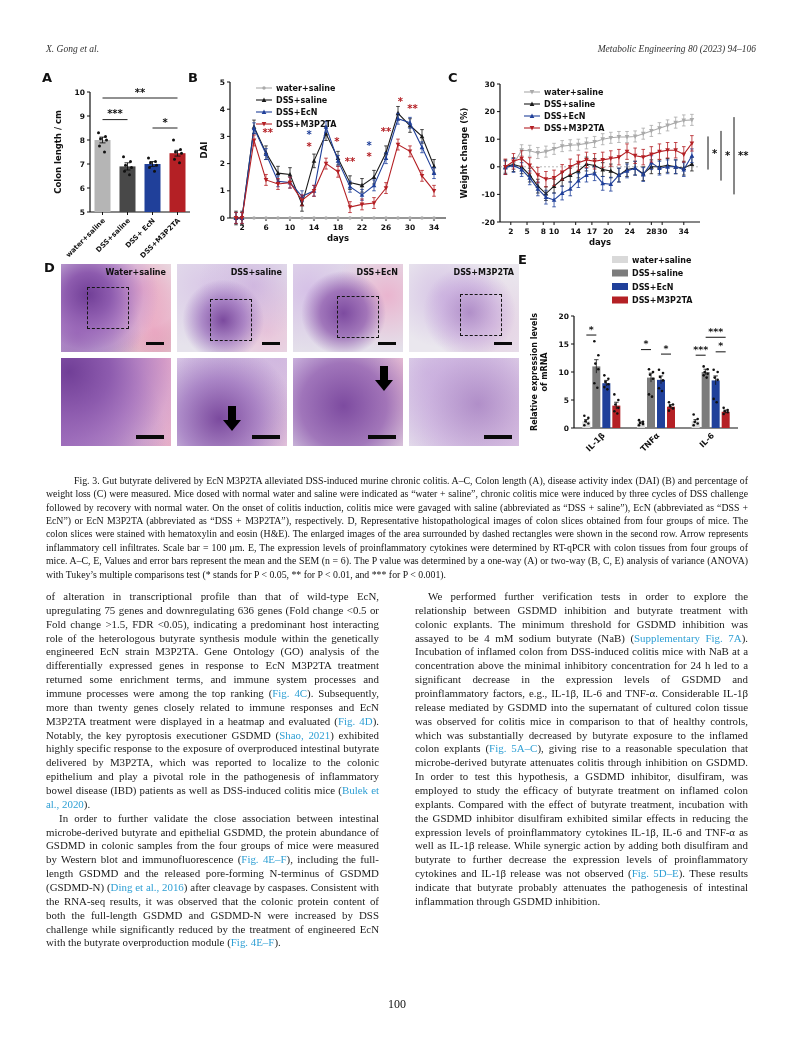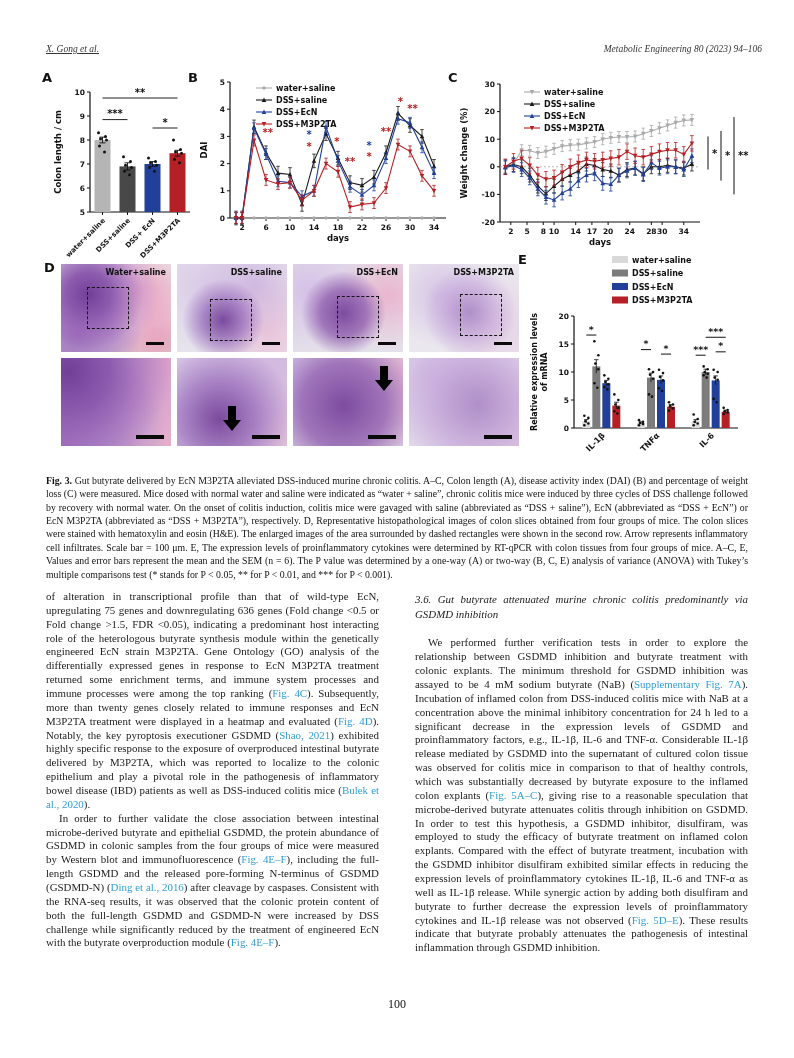--- a/index.html
+++ b/index.html
@@ -1,19 +1,19 @@
 <!DOCTYPE html>
 <html><head>
 <meta charset="utf-8">
 <style>
   html,body{margin:0;padding:0;}
   body{width:794px;height:1058px;position:relative;background:#ffffff;color:#1a1a1a;
        font-family:"Liberation Serif",serif;overflow:hidden;}
   .hdr{position:absolute;top:44px;font-style:italic;font-size:9.5px;color:#333;}
-  .hdr.left{left:46px;text-decoration:underline;} .hdr.right{right:32px;margin-left:27px;}
+  .hdr.left{left:46px;} .hdr.right{right:38px;margin-left:27px;}
 
   .panel{position:absolute;}
   .plabel{position:absolute;left:0;top:0;font-family:"DejaVu Sans",sans-serif;
           font-weight:700;font-size:13px;color:#111;z-index:3;}
   .panel svg{display:block;margin:2px 0 0 8px;}
   #pA{left:42px;top:70px;}
   #pB{left:188px;top:70px;}
   #pC{left:448px;top:70px;}
   #pD{left:44px;top:260px;width:478px;}
   #pE{left:518px;top:252px;}
@@ -46,21 +46,21 @@
   .c2 .inset{left:40%;top:36%;} .c3 .inset{left:46%;top:34%;}
   .sbar{position:absolute;right:7px;bottom:7px;width:18px;height:3px;background:#0a0a0a;}
   .sbar.big{width:28px;height:4px;}
   .harrow{position:absolute;width:8px;height:14px;background:#000;}
   .harrow:after{content:'';position:absolute;top:100%;left:-5px;border:9px solid transparent;
                 border-top:11px solid #000;border-bottom:0;}
   .harrow.pos1{left:46%;bottom:26px;} .harrow.pos2{right:14%;top:8px;}
 
   .caption{position:absolute;left:46px;top:464px;width:702px;font-size:9.8px;
            line-height:1.37;text-align:justify;color:#111;}
-  .caption b{font-weight:700;}
+  .caption b{font-weight:400;margin-left:28px;}
 
   .cols{position:absolute;left:46px;top:590px;width:702px;display:flex;gap:36px;}
   .col{width:342px;font-size:10.9px;line-height:1.272;text-align:justify;}
   .col p{margin:0;}
   .indent{text-indent:13px;}
   h3.sec{font-size:10.9px;font-style:italic;font-weight:400;margin:2px 0 15px 0;line-height:1.35;}
   .ref{color:#2e9fd4;}
   .pageno{position:absolute;left:0;right:0;top:997px;text-align:center;font-size:12px;color:#111;}
 </style>
 </head>
@@ -1080,18 +1080,17 @@
   </div>
 
 <p class="caption"><b>Fig. 3.</b> <span>Gut butyrate delivered by EcN M3P2TA alleviated DSS-induced murine chronic colitis. A–C, Colon length (A), disease activity index (DAI) (B) and percentage of weight loss (C) were measured. Mice dosed with normal water and saline were indicated as “water + saline”, chronic colitis mice were induced by three cycles of DSS challenge followed by recovery with normal water. On the onset of colitis induction, colitis mice were gavaged with saline (abbreviated as “DSS + saline”), EcN (abbreviated as “DSS + EcN”) or EcN M3P2TA (abbreviated as “DSS + M3P2TA”), respectively. D, Representative histopathological images of colon slices obtained from four groups of mice. The colon slices were stained with hematoxylin and eosin (H&amp;E). The enlarged images of the area surrounded by dashed rectangles were shown in the second row. Arrow represents inflammatory cell infiltrates. Scale bar = 100 μm. E, The expression levels of proinflammatory cytokines were determined by RT-qPCR with colon tissues from four groups of mice. A–C, E, Values and error bars represent the mean and the SEM (n = 6). The P value was determined by a one-way (A) or two-way (B, C, E) analysis of variance (ANOVA) with Tukey’s multiple comparisons test (* stands for P &lt; 0.05, ** for P &lt; 0.01, and *** for P &lt; 0.001).</span></p>
 
 <div class="cols">
   <div class="col">
     <p><span>of alteration in transcriptional profile than that of wild-type EcN, upregulating 75 genes and downregulating 636 genes (Fold change &lt;0.5 or Fold change &gt;1.5, FDR &lt;0.05), indicating a predominant host interacting role of the heterologous butyrate synthesis module within the genetically engineered EcN strain M3P2TA. Gene Ontology (GO) analysis of the differentially expressed genes in response to EcN M3P2TA treatment returned some enrichment terms, and immune system processes and immune processes were among the top ranking (</span><span class="ref">Fig. 4C</span><span>). Subsequently, more than twenty genes closely related to immune responses and EcN M3P2TA treatment were displayed in a heatmap and evaluated (</span><span class="ref">Fig. 4D</span><span>). Notably, the key pyroptosis executioner GSDMD (</span><span class="ref">Shao, 2021</span><span>) exhibited highly specific response to the exposure of overproduced intestinal butyrate delivered by M3P2TA, which was reported to localize to the colonic epithelium and play a pivotal role in the pathogenesis of inflammatory bowel disease (IBD) patients as well as DSS-induced colitis mice (</span><span class="ref">Bulek et al., 2020</span><span>).</span></p>
     <p class="indent"><span>In order to further validate the close association between intestinal microbe-derived butyrate and epithelial GSDMD, the protein abundance of GSDMD in colonic samples from the four groups of mice were measured by Western blot and immunofluorescence (</span><span class="ref">Fig. 4E–F</span><span>), including the full-length GSDMD and the released pore-forming N-terminus of GSDMD (GSDMD-N) (</span><span class="ref">Ding et al., 2016</span><span>) after cleavage by caspases. Consistent with the RNA-seq results, it was observed that the colonic protein content of both the full-length GSDMD and GSDMD-N were increased by DSS challenge while significantly reduced by the treatment of engineered EcN with the butyrate overproduction module (</span><span class="ref">Fig. 4E–F</span><span>).</span></p>
   </div>
   <div class="col">
-    <h3 class="sec">3.6. Gut butyrate attenuated murine chronic colitis predominantly via GSDMD inhibition</h3>
     <p class="indent"><span>We performed further verification tests in order to explore the relationship between GSDMD inhibition and butyrate treatment with colonic explants. The minimum threshold for GSDMD inhibition was assayed to be 4 mM sodium butyrate (NaB) (</span><span class="ref">Supplementary Fig. 7A</span><span>). Incubation of inflamed colon from DSS-induced colitis mice with NaB at a concentration above the minimal inhibitory concentration for 24 h led to a significant decrease in the expression levels of GSDMD and proinflammatory factors, e.g., IL-1β, IL-6 and TNF-α. Considerable IL-1β release mediated by GSDMD into the supernatant of cultured colon tissue was observed for colitis mice in comparison to that of healthy controls, which was substantially decreased by butyrate exposure to the inflamed colon explants (</span><span class="ref">Fig. 5A–C</span><span>), giving rise to a reasonable speculation that microbe-derived butyrate attenuates colitis through inhibition on GSDMD. In order to test this hypothesis, a GSDMD inhibitor, disulfiram, was employed to study the efficacy of butyrate treatment on inflamed colon explants. Compared with the effect of butyrate treatment, incubation with the GSDMD inhibitor disulfiram exhibited similar effects in reducing the expression levels of proinflammatory cytokines IL-1β, IL-6 and TNF-α as well as IL-1β release. While synergic action by adding both disulfiram and butyrate to further decrease the expression levels of proinflammatory cytokines and IL-1β release was not observed (</span><span class="ref">Fig. 5D–E</span><span>). These results indicate that butyrate probably attenuates the pathogenesis of intestinal inflammation through GSDMD inhibition.</span></p>
   </div>
 </div>
 
 <div class="pageno">100</div>
 
 </body></html>

